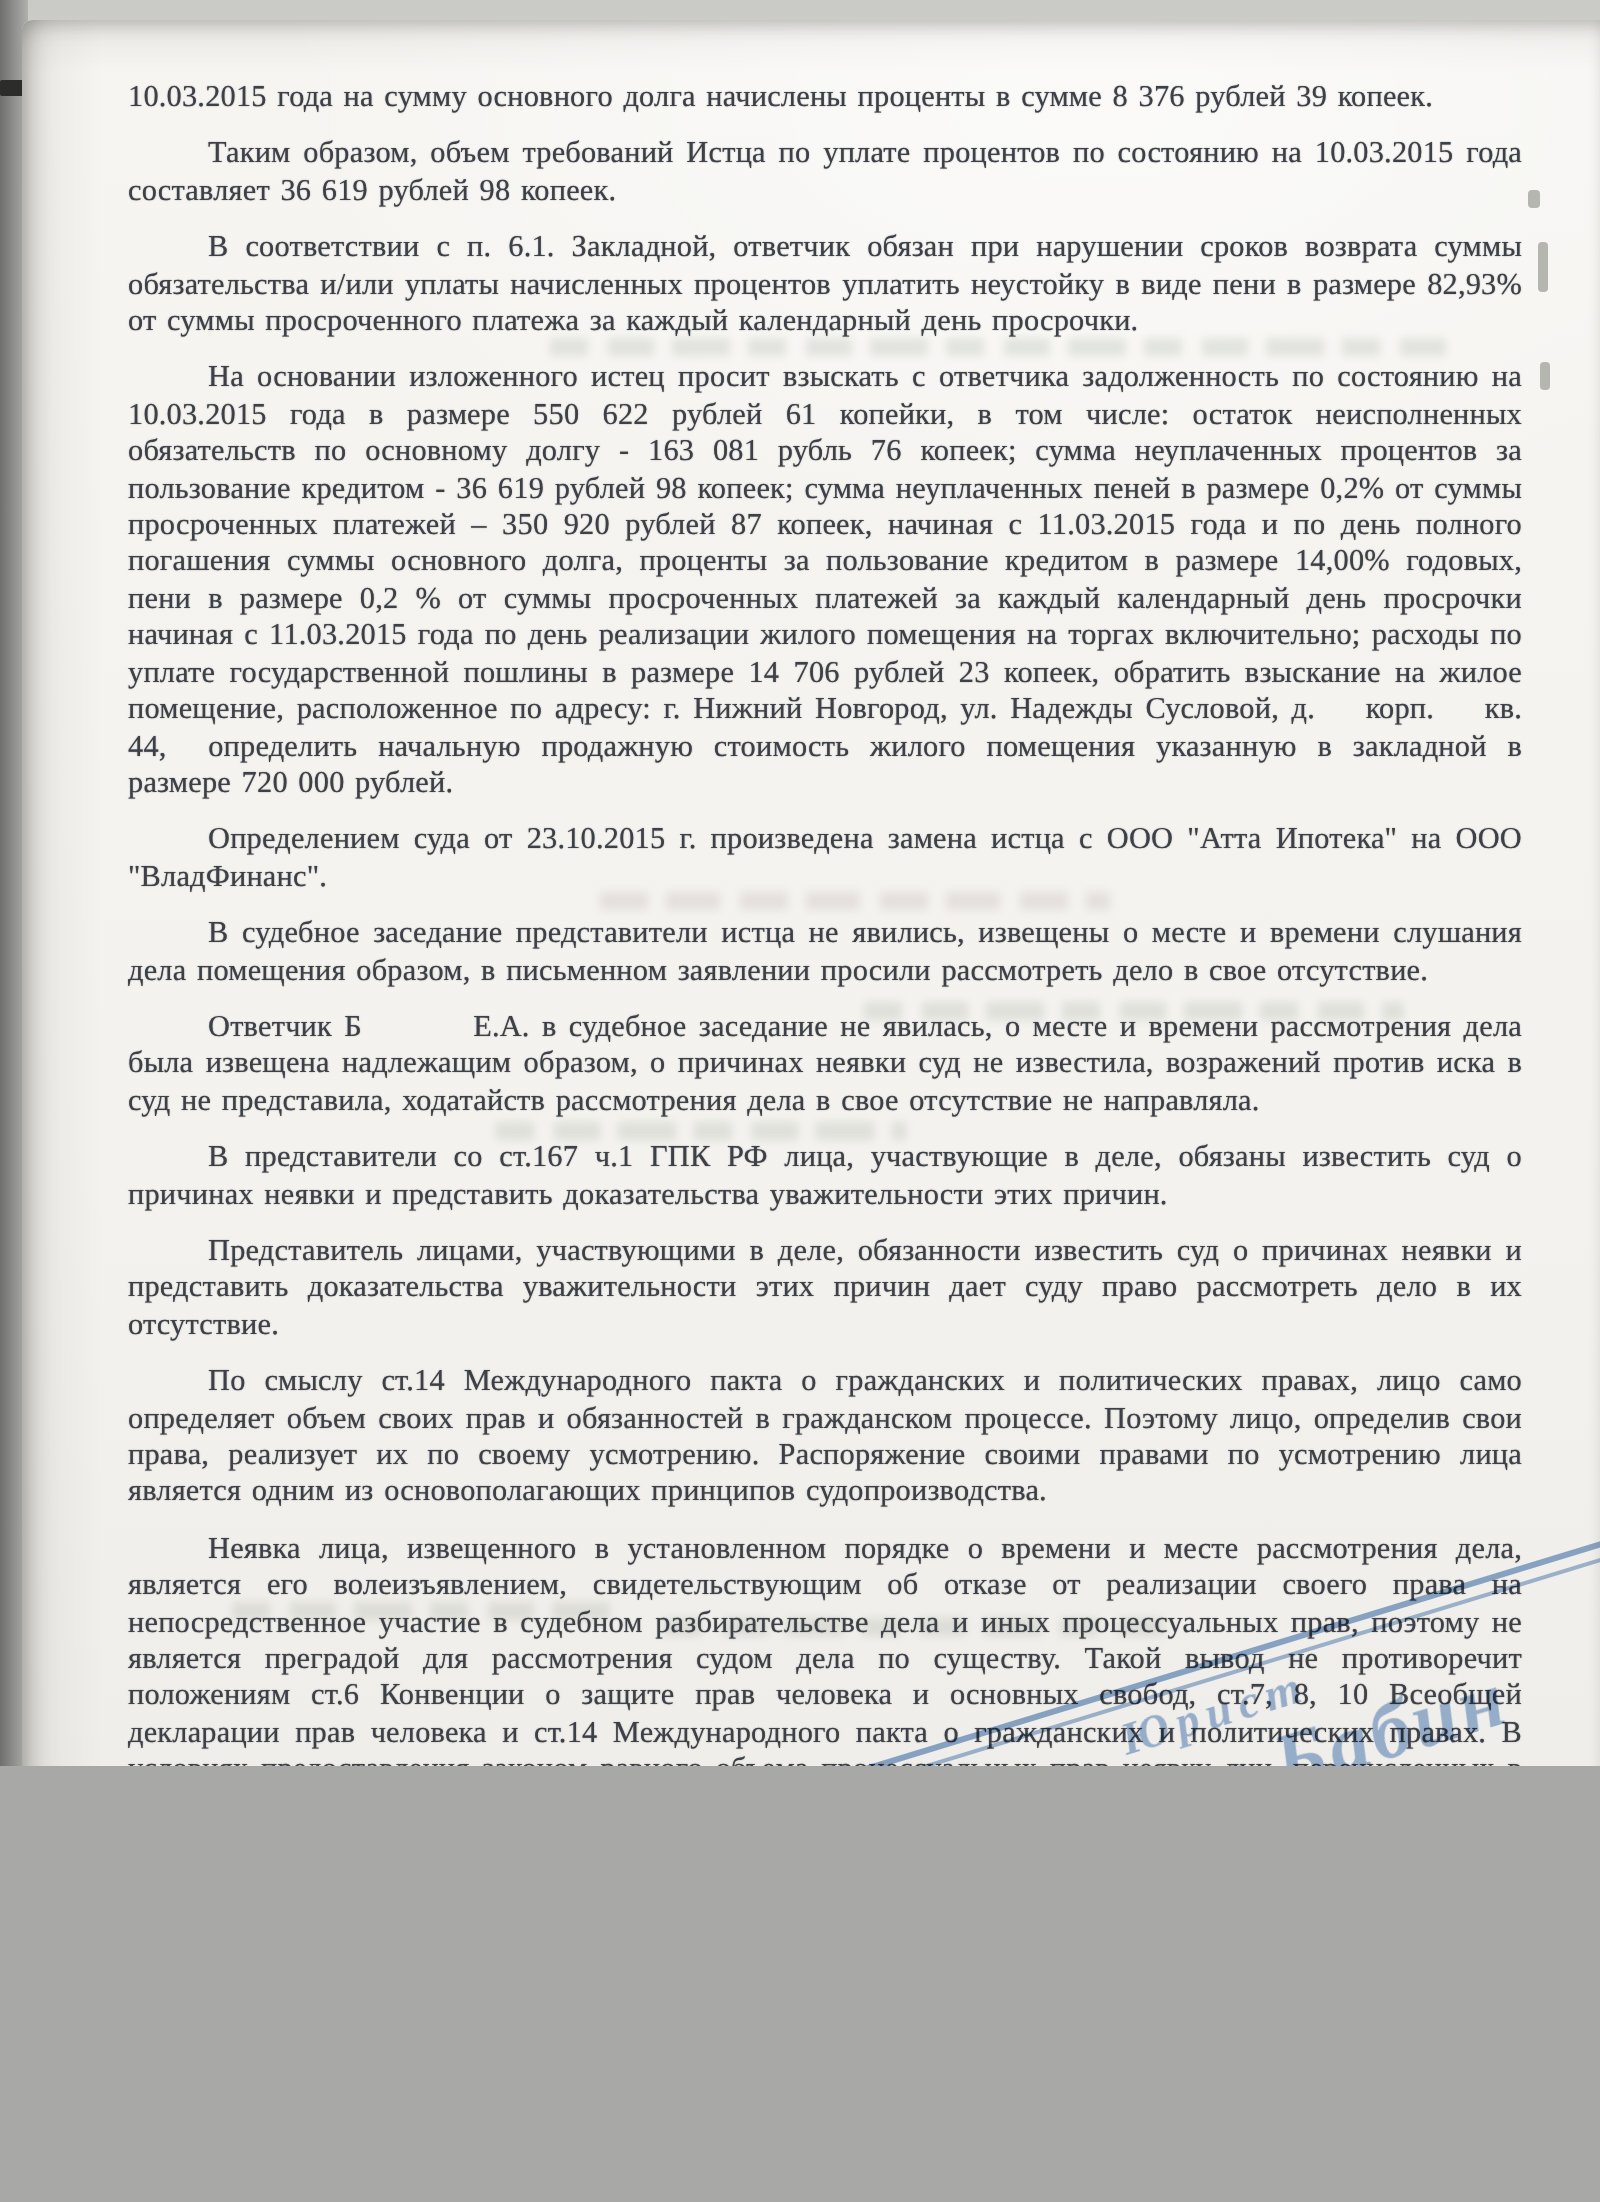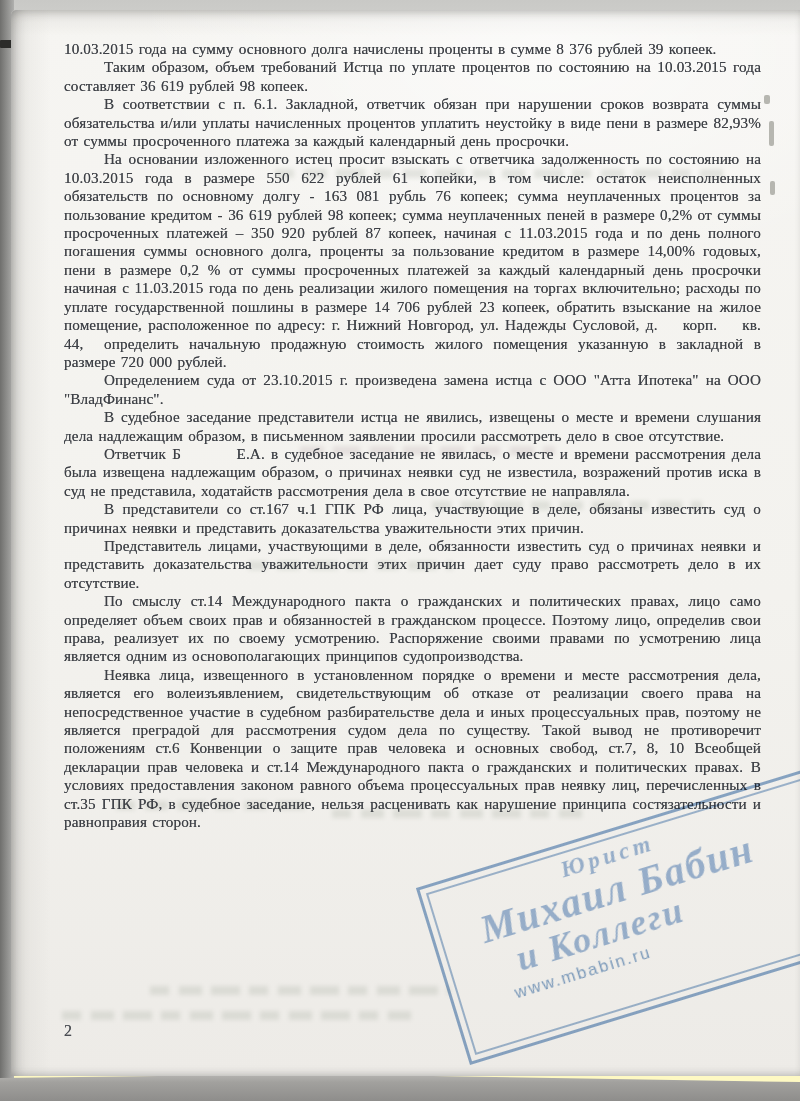--- a/index.html
+++ b/index.html
@@ -1,18 +1,18 @@
 <!DOCTYPE html>
 <html style="--stamp-color: #5f8cc0;"><head>
 <meta charset="utf-8">
 <style>
   html,body{margin:0;padding:0;background:#a8a8a6;}
   .scan{
-    position:relative;width:800px;height:1101px;overflow:hidden;
-    background:#fef9c3;
+    position:relative;width:800px;height:883px;overflow:hidden;
+    background:#ffffff;
     font-family:"Liberation Serif", serif;
   }
   
   .scanner-top{
     position:absolute;left:0;top:0;width:800px;height:40px;
     background:linear-gradient(180deg,#c9c9c6,#d3d3d0);
     clip-path:polygon(0 0,800px 0,800px 38px,732px 26px,600px 15px,420px 11px,180px 10px,0 14px);
     z-index:1;
   }
   .scanner-left{
@@ -64,21 +64,21 @@
   .t2{left:769px;top:121px;width:5px;height:25px;}
   .t3{left:770px;top:181px;width:5px;height:14px;}
   
   .textblock{
     position:absolute;left:64px;top:40px;width:697px;z-index:7;
     font-size:15.2px;line-height:18.4px;letter-spacing:0.1px;word-spacing:1.4px;
     color:#3d4046;text-align:justify;
     text-shadow:0 0 0.6px rgba(61,64,70,0.75);
   }
   .textblock p{margin:0;padding:0;}
-  .textblock p.indent{text-indent:40px;}
+  .textblock p.indent{text-indent:40px;margin-top:10px;}
   .page-number{
     position:absolute;left:64px;top:1022px;z-index:7;
     font-size:16px;color:#4a4d53;text-shadow:0 0 0.6px rgba(61,64,70,0.7);
   }
   
   .stamp{
     position:absolute;left:470px;top:880px;width:420px;height:185px;
     transform:rotate(-17deg);transform-origin:0 100%;
     z-index:8;mix-blend-mode:multiply;opacity:0.85;filter:blur(0.3px);
     color:var(--stamp-color,#5f8cc0);
@@ -130,21 +130,21 @@
   <div class="tick t1"></div>
   <div class="tick t2"></div>
   <div class="tick t3"></div>
 
   <div class="textblock" id="paragraphs">
       <p class="">10.03.2015 года на сумму основного долга начислены проценты в сумме 8&nbsp;376 рублей 39 копеек.</p>
       <p class="indent">Таким образом, объем требований Истца по уплате процентов по состоянию на 10.03.2015 года составляет 36&nbsp;619 рублей 98 копеек.</p>
       <p class="indent">В соответствии с п. 6.1. Закладной, ответчик обязан при нарушении сроков возврата суммы обязательства и/или уплаты начисленных процентов уплатить неустойку в виде пени в размере 82,93% от суммы просроченного платежа за каждый календарный день просрочки.</p>
       <p class="indent">На основании изложенного истец просит взыскать с ответчика задолженность по состоянию на 10.03.2015 года в размере 550&nbsp;622 рублей 61 копейки, в том числе: остаток неисполненных обязательств по основному долгу - 163&nbsp;081 рубль 76 копеек; сумма неуплаченных процентов за пользование кредитом - 36&nbsp;619 рублей 98 копеек; сумма неуплаченных пеней в размере 0,2% от суммы просроченных платежей – 350&nbsp;920 рублей 87 копеек, начиная с 11.03.2015 года и по день полного погашения суммы основного долга, проценты за пользование кредитом в размере 14,00% годовых, пени в размере 0,2 % от суммы просроченных платежей за каждый календарный день просрочки начиная с 11.03.2015 года по день реализации жилого помещения на торгах включительно; расходы по уплате государственной пошлины в размере 14&nbsp;706 рублей 23 копеек, обратить взыскание на жилое помещение, расположенное по адресу: г. Нижний Новгород, ул. Надежды Сусловой, д.&nbsp;&nbsp;&nbsp; корп.&nbsp;&nbsp;&nbsp; кв. 44,&nbsp; определить начальную продажную стоимость жилого помещения указанную в закладной в размере 720&nbsp;000 рублей.</p>
       <p class="indent">Определением суда от 23.10.2015 г. произведена замена истца с ООО "Атта Ипотека" на ООО "ВладФинанс".</p>
-      <p class="indent">В судебное заседание представители истца не явились, извещены о месте и времени слушания дела надлежащим образом, в письменном заявлении просили рассмотреть дело в свое отсутствие.</p>
+      <p class="indent">В судебное заседание представители истца не явились, извещены о месте и времени слушания дела помещения образом, в письменном заявлении просили рассмотреть дело в свое отсутствие.</p>
       <p class="indent">Ответчик Б&nbsp;&nbsp;&nbsp;&nbsp;&nbsp;&nbsp;&nbsp;&nbsp; Е.А. в судебное заседание не явилась, о месте и времени рассмотрения дела была извещена надлежащим образом, о причинах неявки суд не известила, возражений против иска в суд не представила, ходатайств рассмотрения дела в свое отсутствие не направляла.</p>
       <p class="indent">В представители со ст.167 ч.1 ГПК РФ лица, участвующие в деле, обязаны известить суд о причинах неявки и представить доказательства уважительности этих причин.</p>
       <p class="indent">Представитель лицами, участвующими в деле, обязанности известить суд о причинах неявки и представить доказательства уважительности этих причин дает суду право рассмотреть дело в их отсутствие.</p>
       <p class="indent">По смыслу ст.14 Международного пакта о гражданских и политических правах, лицо само определяет объем своих прав и обязанностей в гражданском процессе. Поэтому лицо, определив свои права, реализует их по своему усмотрению. Распоряжение своими правами по усмотрению лица является одним из основополагающих принципов судопроизводства.</p>
       <p class="indent">Неявка лица, извещенного в установленном порядке о времени и месте рассмотрения дела, является его волеизъявлением, свидетельствующим об отказе от реализации своего права на непосредственное участие в судебном разбирательстве дела и иных процессуальных прав, поэтому не является преградой для рассмотрения судом дела по существу. Такой вывод не противоречит положениям ст.6 Конвенции о защите прав человека и основных свобод, ст.7, 8, 10 Всеобщей декларации прав человека и ст.14 Международного пакта о гражданских и политических правах. В условиях предоставления законом равного объема процессуальных прав неявку лиц, перечисленных в ст.35 ГПК РФ, в судебное заседание, нельзя расценивать как нарушение принципа состязательности и равноправия сторон.</p>
     </div>
 
   <div class="page-number">2</div>
 
   <div class="stamp">

